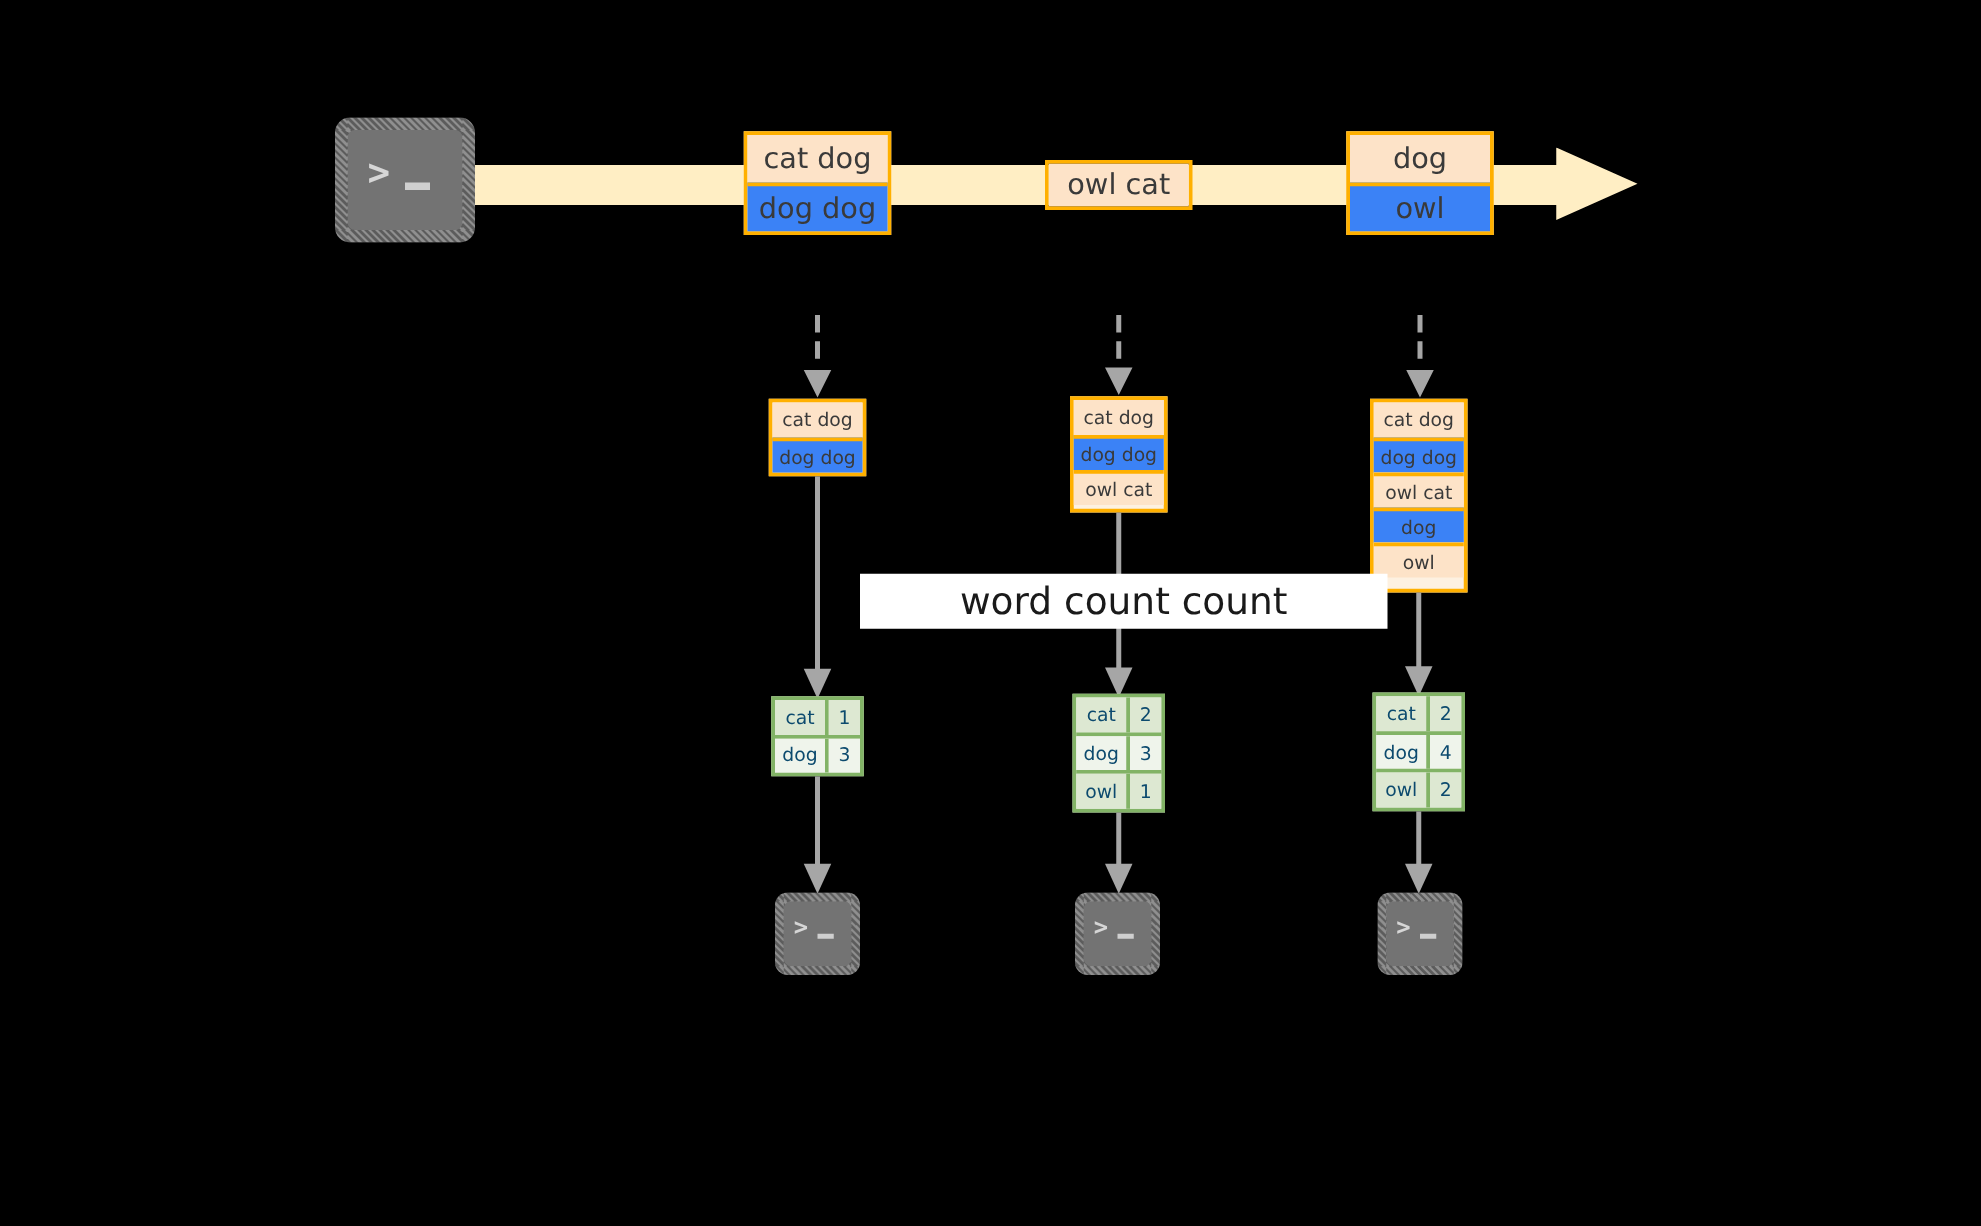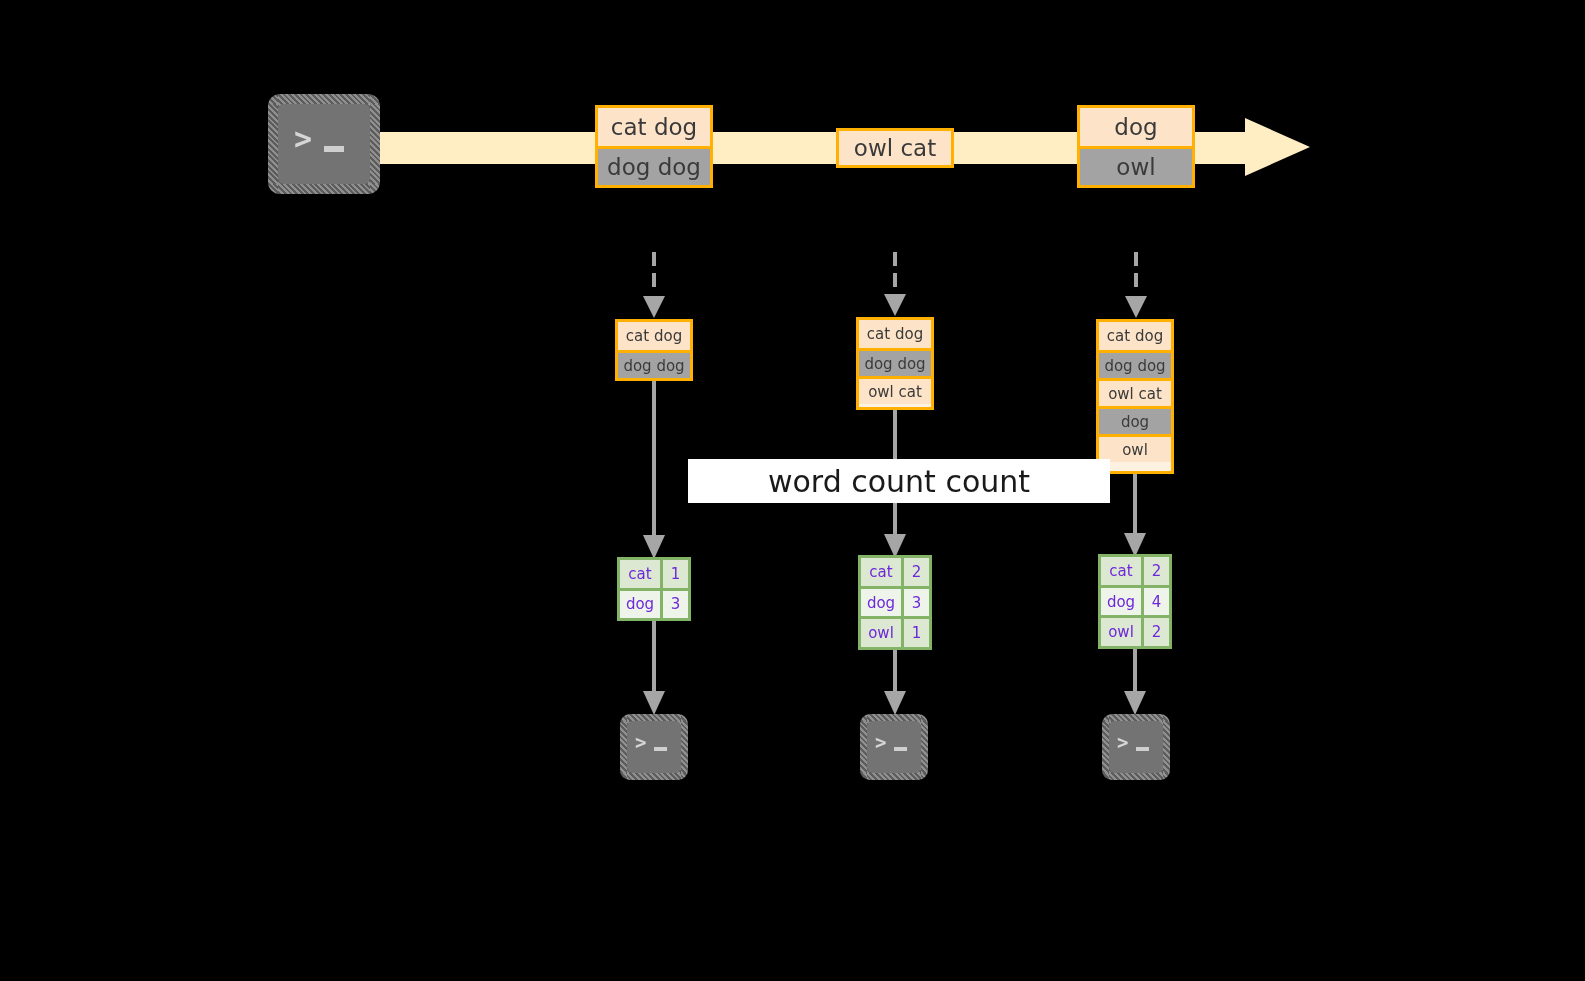--- a/index.html
+++ b/index.html
@@ -70,21 +70,21 @@
   }
   .ebox .cell {
     box-sizing: border-box;
     display: flex;
     align-items: center;
     justify-content: center;
     color: #3a3a3a;
     white-space: nowrap;
   }
   .cell.shade-a { background: #fde3c8; }
-  .cell.shade-b { background: #a3a3a3; }
+  .cell.shade-b { background: #3b82f6; }
   .cell.sep { border-top: 3px solid #ffb000; }
 
   
   .rtable {
     position: absolute;
     box-sizing: border-box;
     border: 3px solid #82b366;
     background: #e8f0e0;
     display: flex;
     flex-direction: column;
@@ -93,21 +93,21 @@
     display: flex;
     flex: 1 1 0;
     box-sizing: border-box;
   }
   .rrow + .rrow { border-top: 3px solid #82b366; }
   .rcell {
     box-sizing: border-box;
     display: flex;
     align-items: center;
     justify-content: center;
-    color: #6d28d9;
+    color: #0c4a6e;
     white-space: nowrap;
   }
   .rcell.key { border-right: 3px solid #82b366; }
   .rrow.shade-a .rcell { background: #dde8d2; }
   .rrow.shade-b .rcell { background: #eff4eb; }
 
   
   .connector { position: absolute; }
 
   

